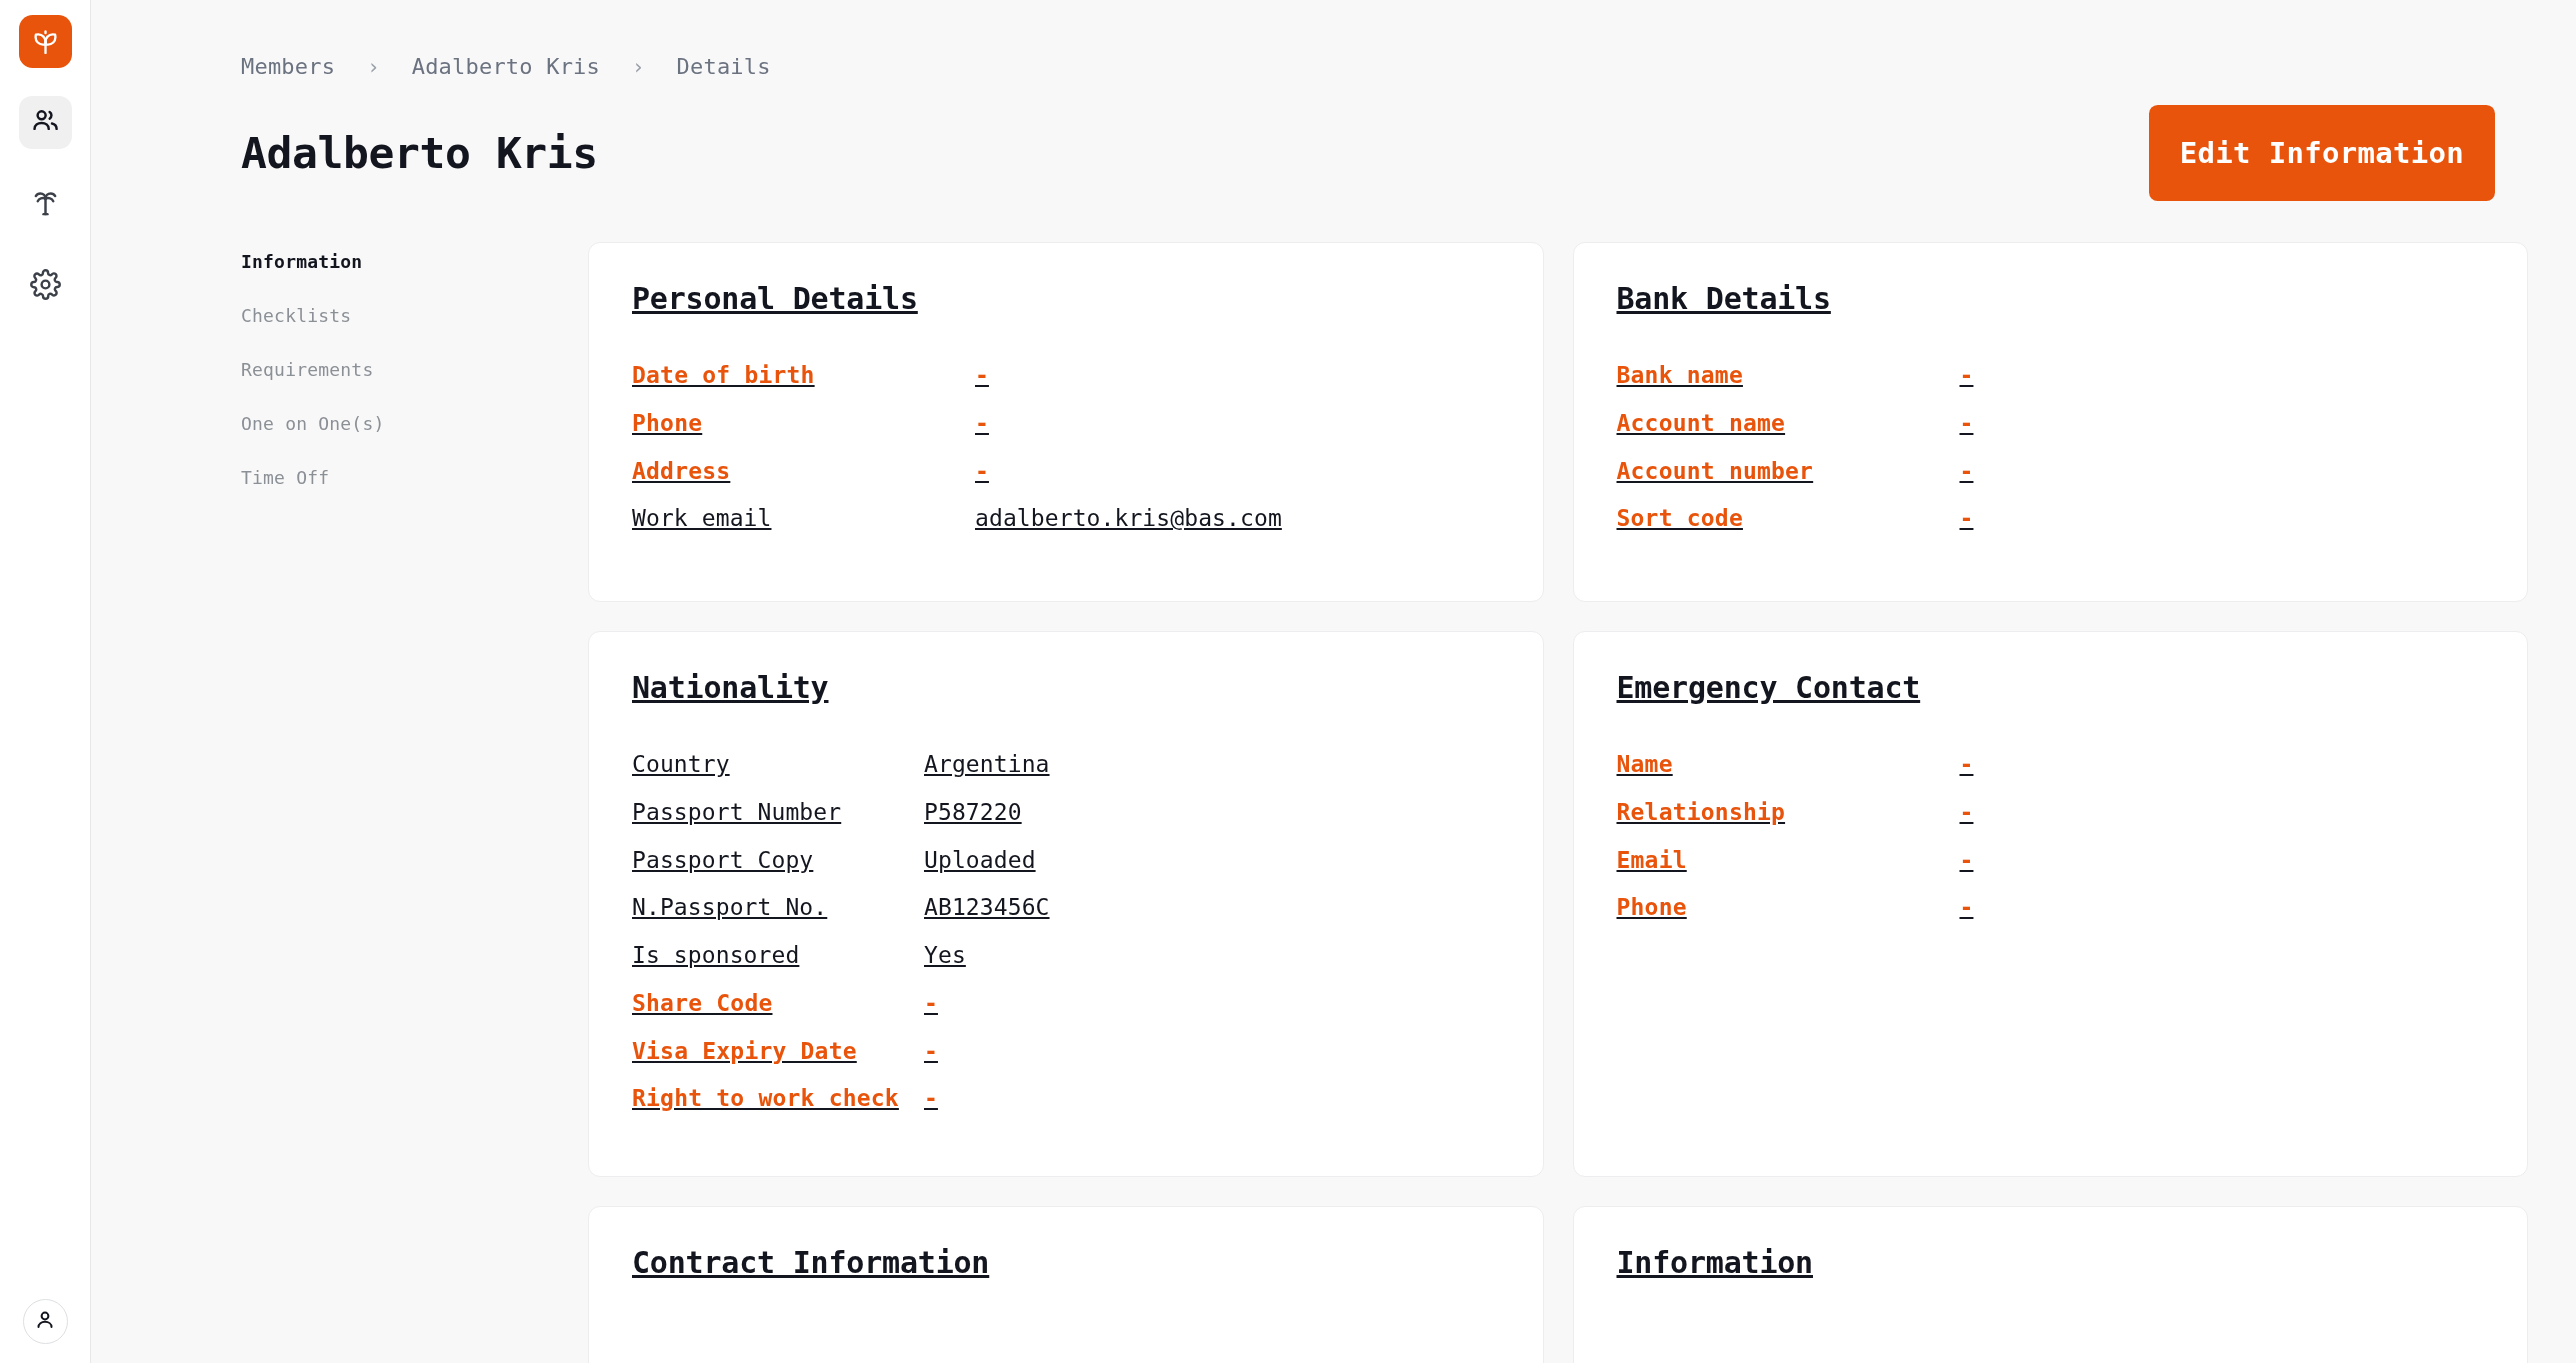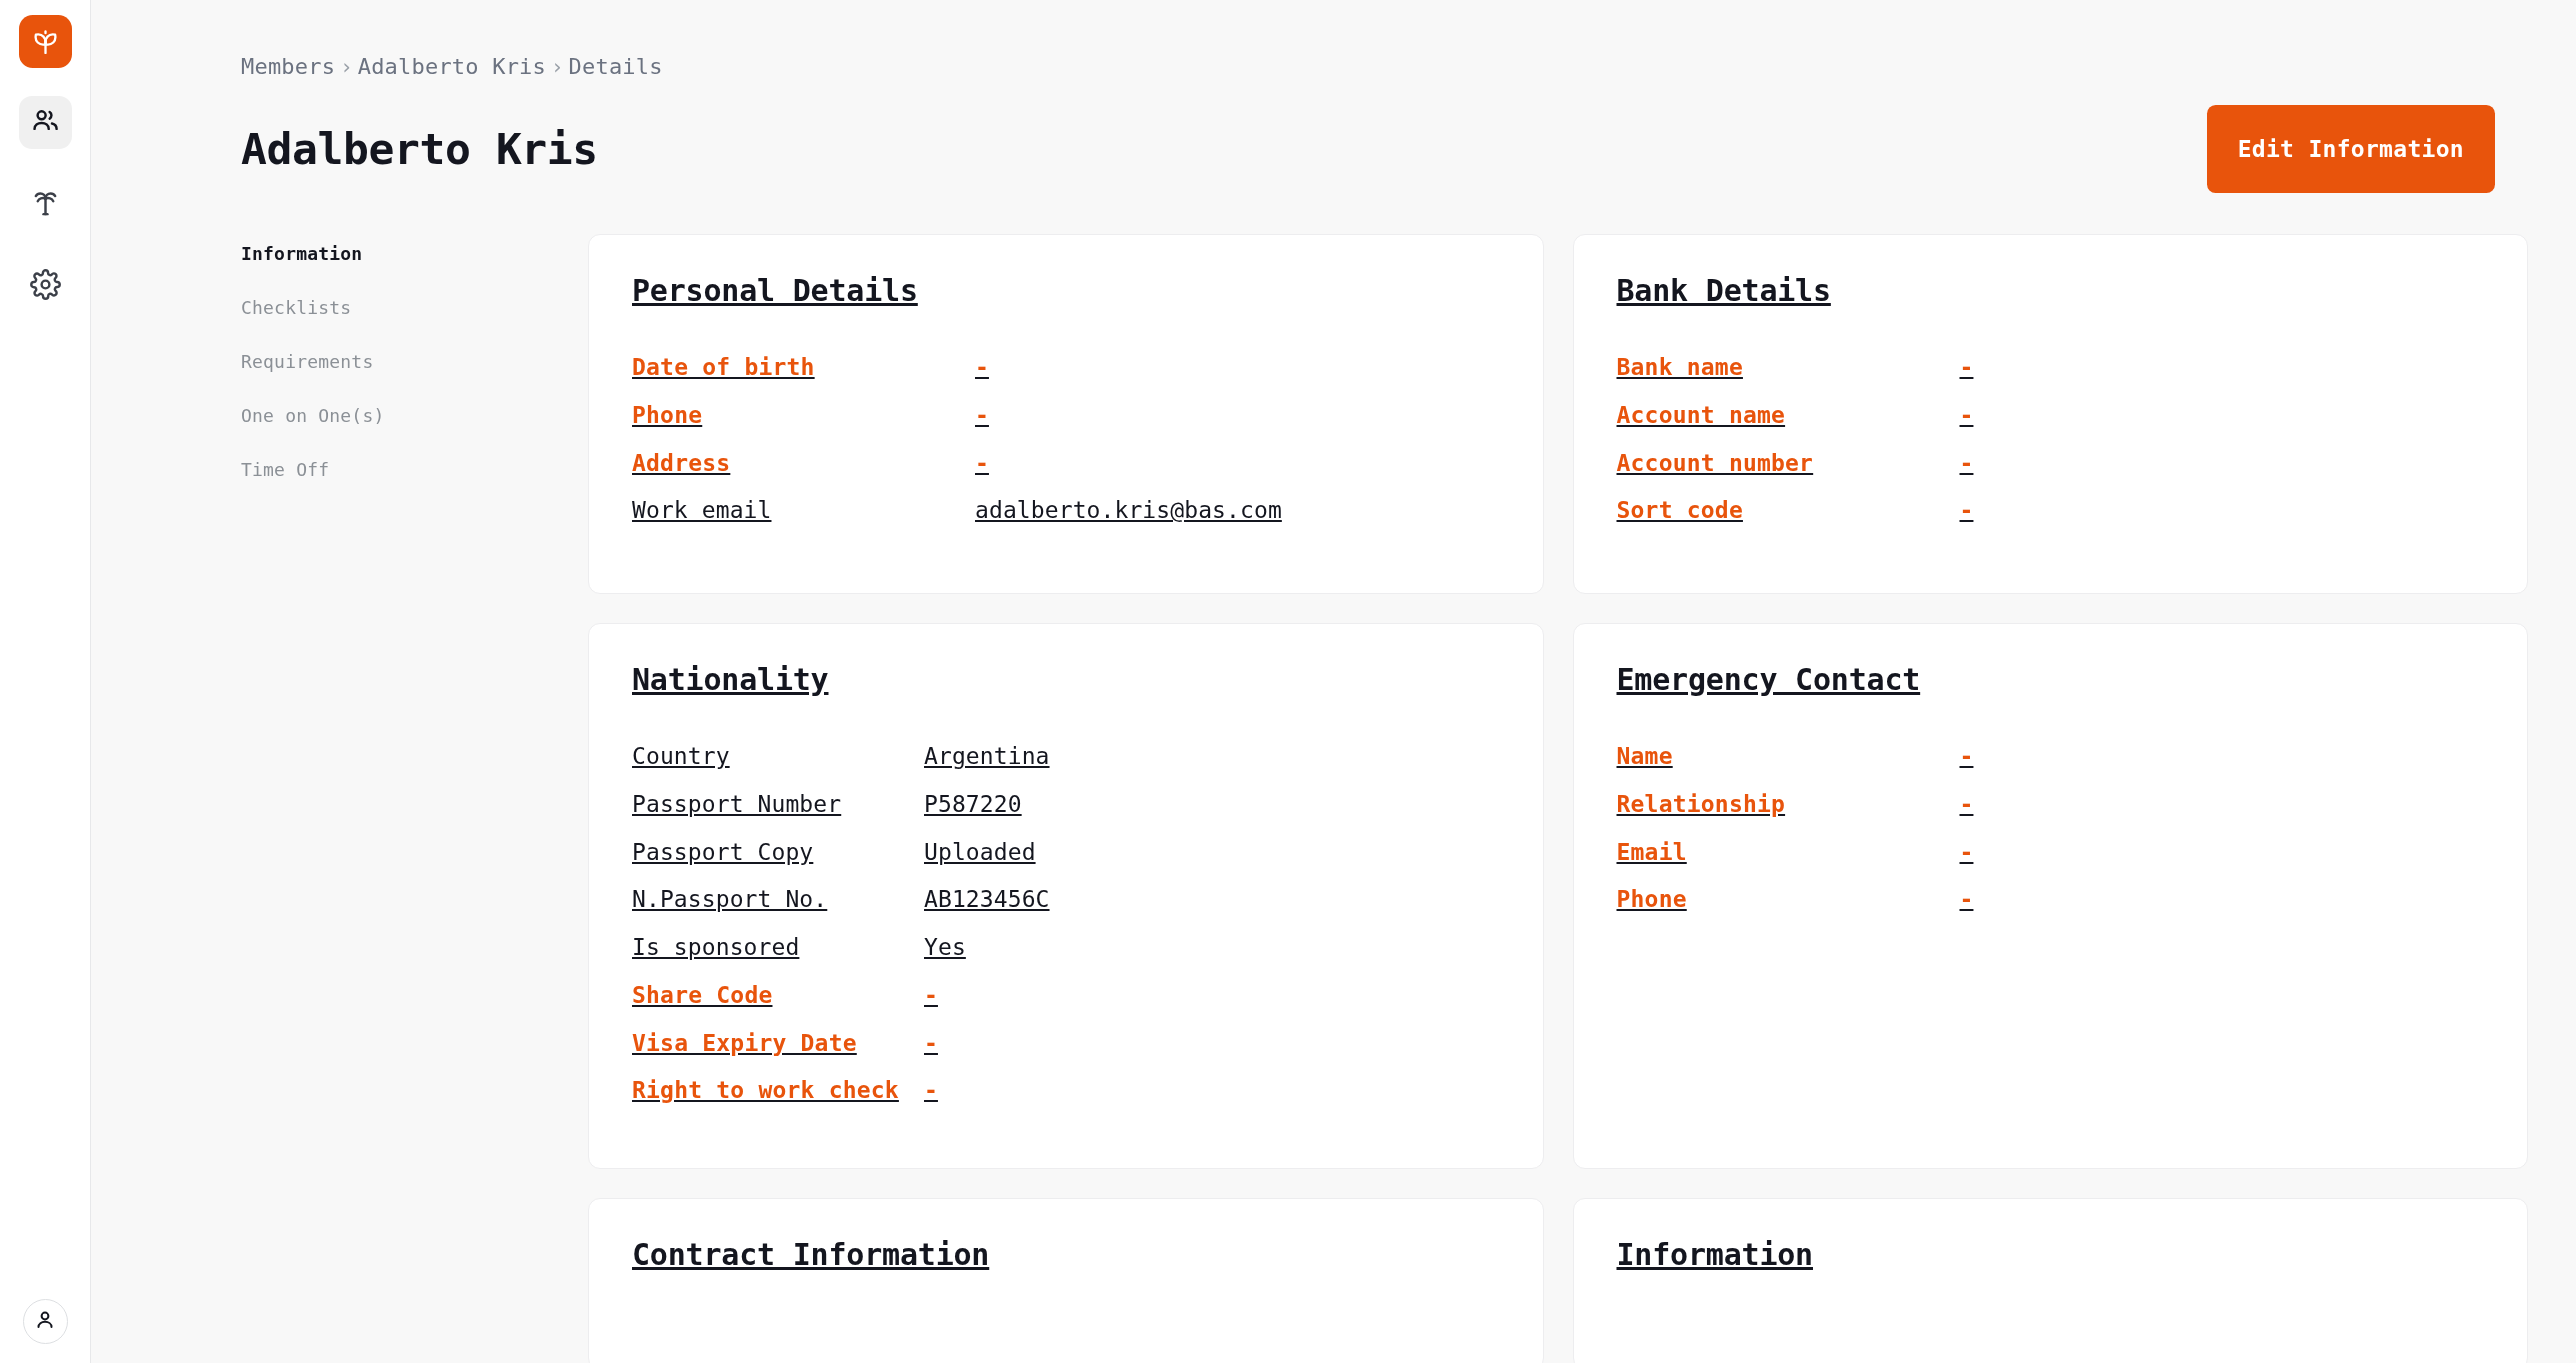--- a/index.html
+++ b/index.html
@@ -77,21 +77,21 @@
     flex: 1 1 auto;
     background: #f8f8f8;
     padding: 0 48px 0 0;
     overflow: hidden;
     position: relative;
   }
 
   .breadcrumb {
     display: flex;
     align-items: center;
-    gap: 5px;
+    gap: 32px;
     padding: 54px 0 0 150px;
     font-size: 22px;
     color: #6b7280;
     letter-spacing: 0.2px;
   }
   .crumb-sep { color: #9aa0a8; font-size: 20.6px; }
   .crumb-last { color: #6b7280; }
 
   .page-head {
     display: flex;
@@ -106,21 +106,21 @@
     color: #14161f;
     letter-spacing: -0.4px;
   }
 
   .edit-btn {
     background: #e8540c;
     color: #ffffff;
     border: none;
     border-radius: 8.6px;
     font-family: inherit;
-    font-size: 23px;
+    font-size: 29px;
     font-weight: 700;
     padding: 31px 31px;
     margin-right: 33px;
     cursor: pointer;
     letter-spacing: 0.3px;
   }
 
   
   .content {
     display: flex;

